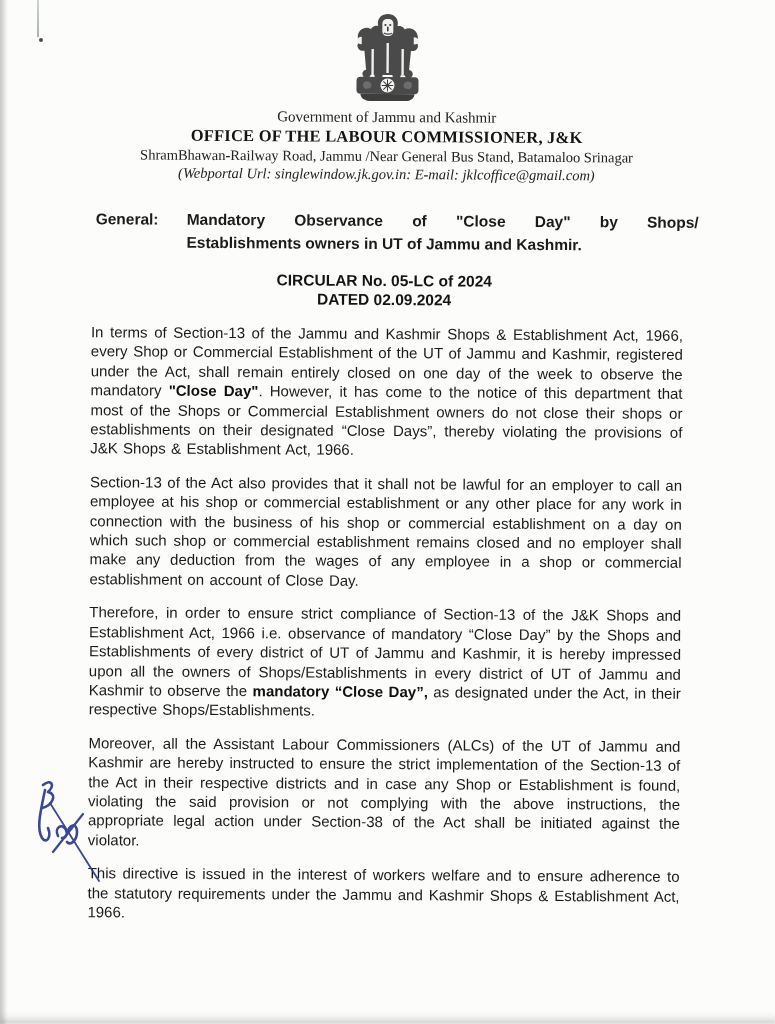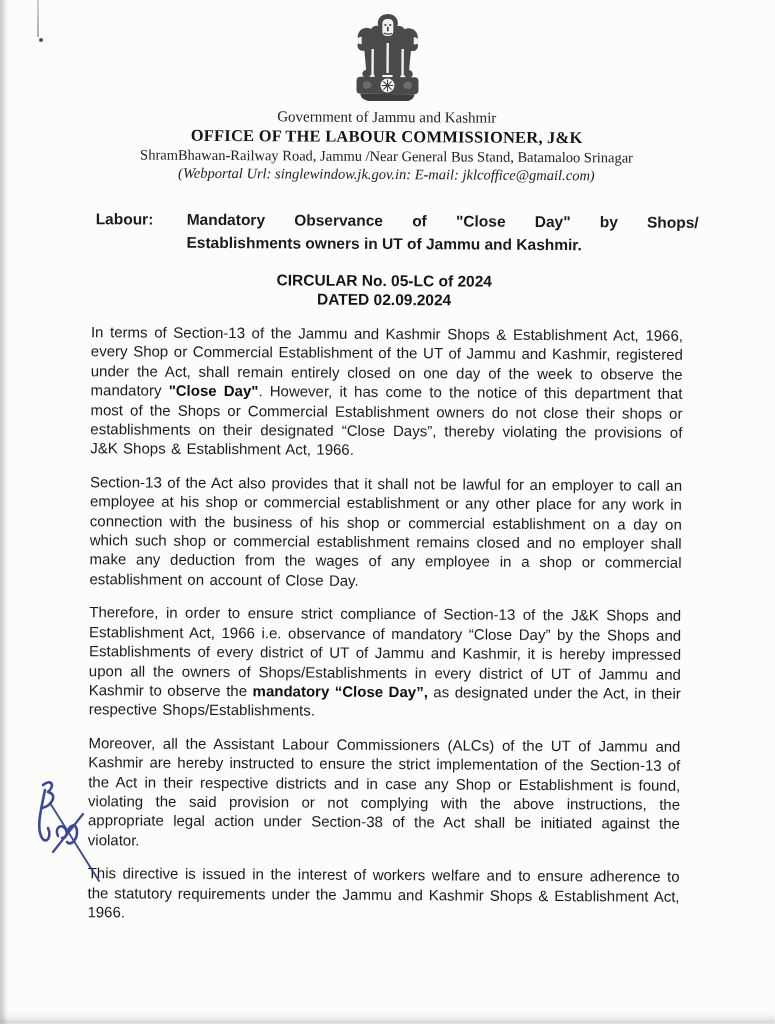--- a/index.html
+++ b/index.html
@@ -120,21 +120,21 @@
         <path d="M15 71c4-1.6 7 .6 7 3.4 0 2.4-2.6 4-6 3.4-2.6-.4-3.4-5.6-1-6.8z" fill="#6d6d6d"></path>
         <path d="M61 71c-4-1.6-7 .6-7 3.4 0 2.4 2.6 4 6 3.4 2.6-.4 3.4-5.6 1-6.8z" fill="#6d6d6d"></path>
       </svg>
       <div class="gov-line">Government of Jammu and Kashmir</div>
       <div class="office-line">OFFICE OF THE LABOUR COMMISSIONER, J&amp;K</div>
       <div class="address-line">ShramBhawan-Railway Road, Jammu /Near General Bus Stand, Batamaloo Srinagar</div>
       <div class="contact-line">(Webportal Url: singlewindow.jk.gov.in: E-mail: jklcoffice@gmail.com)</div>
     </div>
 
     <div class="subject-row">
-      <div class="subject-label">Labour:</div>
+      <div class="subject-label">General:</div>
       <div class="subject-text">
         <div class="subject-line1">Mandatory Observance of "Close Day" by Shops/</div>
         <div class="subject-line2">Establishments owners in UT of Jammu and Kashmir.</div>
       </div>
     </div>
 
     <div class="circular-block">
       <div class="circular-line">CIRCULAR No. 05-LC of 2024</div>
       <div class="circular-line">DATED 02.09.2024</div>
     </div>

